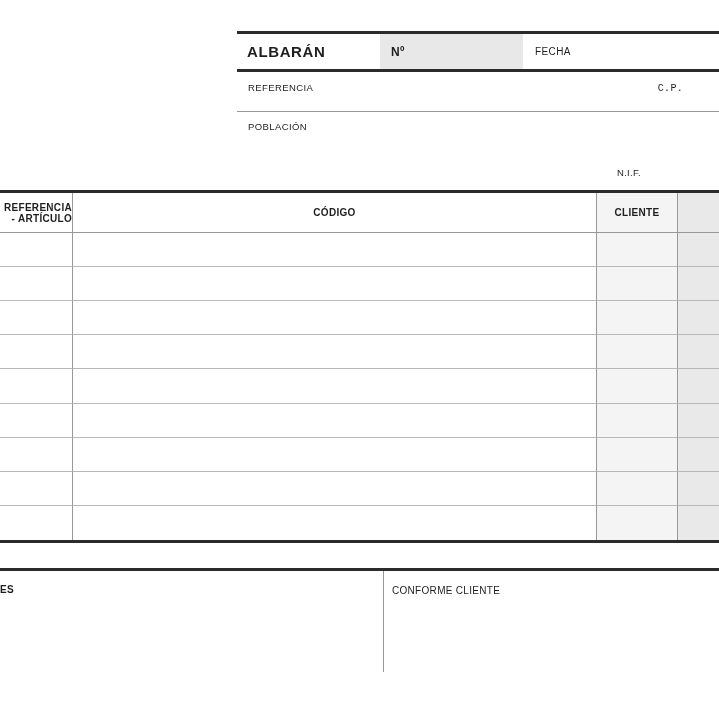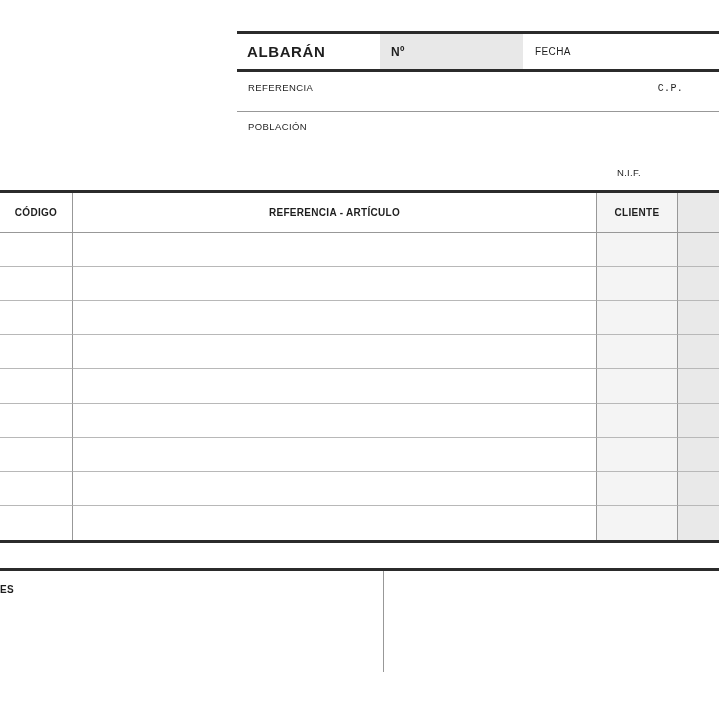--- a/index.html
+++ b/index.html
@@ -103,22 +103,22 @@
       <span class="field-label">REFERENCIA</span>
       <span class="cp-label">C.P.</span>
     </div>
     <div class="form-row row-poblacion">
       <span class="field-label">POBLACIÓN</span>
       <span class="nif-label">N.I.F.</span>
     </div>
   </div>
 
   <div class="items-table">
+    <div class="th col1">REFERENCIA - ARTÍCULO</div>
     <div class="th col0">CÓDIGO</div>
-    <div class="th col1">REFERENCIA - ARTÍCULO</div>
     <div class="th col2 bg-precio">CLIENTE</div>
     <div class="th col3 bg-right"></div>
 
   <div class="td col0"></div>
       <div class="td col1"></div>
       <div class="td col2 bg-precio"></div>
       <div class="td col3 bg-right"></div>
       <div class="td col0"></div>
       <div class="td col1"></div>
       <div class="td col2 bg-precio"></div>
@@ -150,15 +150,18 @@
       <div class="td col0"></div>
       <div class="td col1"></div>
       <div class="td col2 bg-precio"></div>
       <div class="td col3 bg-right"></div>
     </div>
 
   <div class="footer-box">
     <div class="footer-left">
       <span class="es-fragment">ES</span>
     </div>
+    <div class="footer-right">
+      <span class="conforme-label">CONFORME CLIENTE</span>
+    </div>
   </div>
 
 </div>
 
 </body></html>

